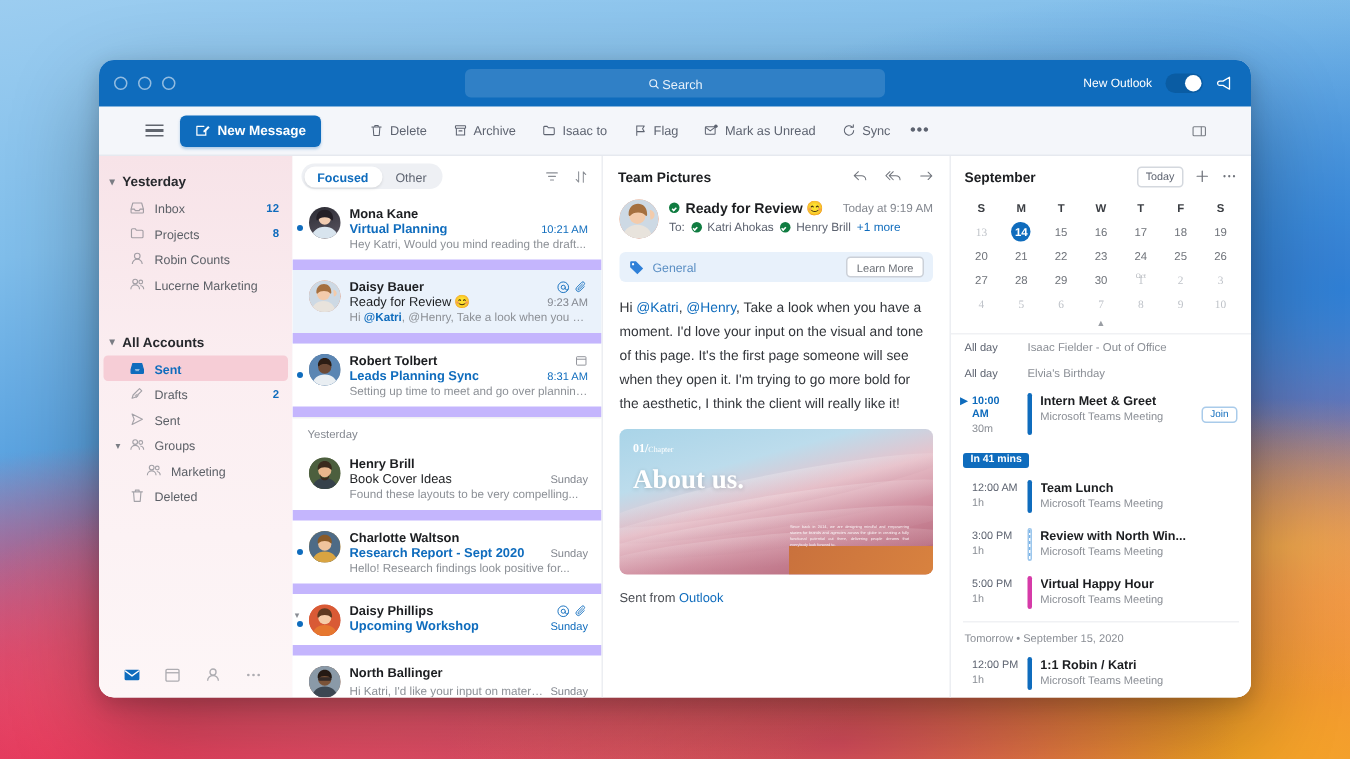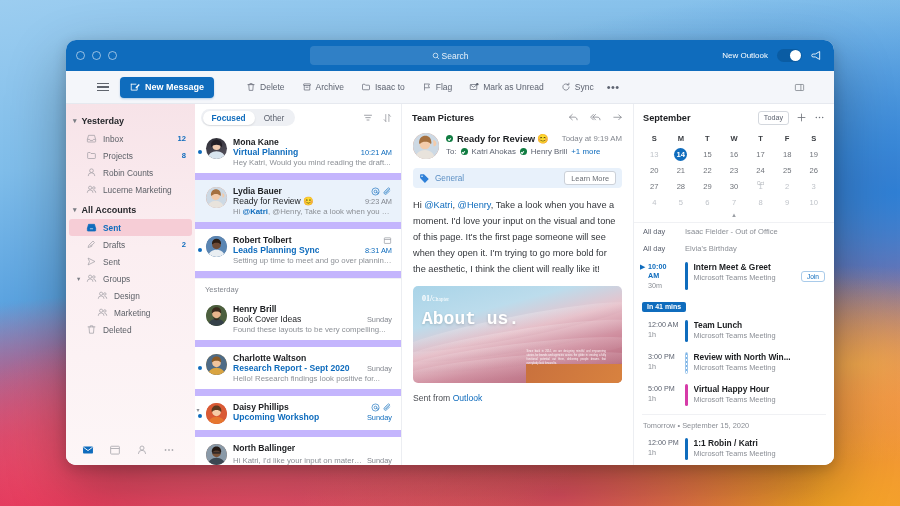--- a/index.html
+++ b/index.html
@@ -239,21 +239,21 @@
     position: absolute; right: 0; bottom: 0; width: 46%; height: 20%;
     background: linear-gradient(120deg,#c9713d,#d8823f);
   }
   .hero-ch {
     position: absolute; left: 9px; top: 8px; color: #fff;
     font-family: "Liberation Serif", serif; font-size: 8px; font-weight: bold;
   }
   .hero-ch small { font-size: 5.3px; font-weight: normal; }
   .hero-title {
     position: absolute; left: 9px; top: 23px; color: #fff;
-    font-family: Liberation Mono, monospace; font-size: 18px; font-weight: bold;
+    font-family: Liberation Serif, serif; font-size: 18px; font-weight: bold;
     text-shadow: 0 1px 3px rgba(0,0,0,.18);
   }
   .hero-caption {
     position: absolute; right: 16px; bottom: 17px; width: 38%;
     font-size: 2.6px; color: rgba(255,255,255,.92); line-height: 4px; text-align: justify;
   }
   .sentfrom { margin-top: 10px; font-size: 8.6px; color: #4a4d53; }
   .sentfrom a { color: #0f6cbd; text-decoration: none; }
 
   
@@ -276,21 +276,21 @@
     padding: 3px 7px 0 7px; row-gap: 2px;
   }
   .cal-dow {
     text-align: center; font-size: 7.6px; font-weight: bold; color: #3b3e43;
     padding-bottom: 3px;
   }
   .cal-cell {
     text-align: center; font-size: 7.6px; color: #6f737a;
     height: 14px; line-height: 14px; cursor: pointer; position: relative;
   }
-  .cal-cell.dim { color: #bfc3c9; }
+  .cal-cell.dim { color: #bfc3c9; font-family: Liberation Serif, serif; }
   .cal-cell.today {
     color: #fff;
   }
   .cal-cell.today span {
     display: inline-block; width: 13px; height: 13px; line-height: 13px;
     border-radius: 50%; background: #0f6cbd; font-weight: bold;
   }
   .cal-cell .mlabel {
     position: absolute; top: -3px; left: 50%; transform: translateX(-50%);
     font-size: 4.6px; color: #a9adb3;
@@ -469,21 +469,21 @@
 
       <div class="sb-item">
         <svg class="ico" viewBox="0 0 16 16">
           <circle cx="6" cy="5.4" r="2.3" fill="none" stroke="#6e727a" stroke-width="1.1"></circle>
           <circle cx="11.4" cy="5.8" r="1.8" fill="none" stroke="#6e727a" stroke-width="1.1"></circle>
           <path d="M1.8 12.8a4.2 4.2 0 0 1 8.4 0M11 9.2a3.4 3.4 0 0 1 3.2 3.6" fill="none" stroke="#6e727a" stroke-width="1.1"></path>
         </svg>
         <span>Lucerne Marketing</span>
       </div>
 
-      <div class="sb-group" style="margin-top:1px">
+      <div class="sb-group" style="margin-top:19px">
         <span class="chev">▾</span>
         <span>All Accounts</span>
       </div>
 
       <div class="sb-item active">
         <svg class="ico" viewBox="0 0 16 16">
           <path d="M2 9.3L3.7 3.4h8.6L14 9.3v3a.8.8 0 0 1-.8.8H2.8a.8.8 0 0 1-.8-.8z" fill="#0f6cbd" stroke="#0f6cbd" stroke-width="1.1" stroke-linejoin="round"></path>
           <path d="M2 9.3h3.2l.9 1.5h3.8l.9-1.5H14" fill="#fff" stroke="#0f6cbd" stroke-width="1.1" stroke-linejoin="round"></path>
         </svg>
         <span>Sent</span>
@@ -508,28 +508,20 @@
       <div class="sb-item">
         <span class="sb-sub-chev">▾</span>
         <svg class="ico" viewBox="0 0 16 16">
           <circle cx="6" cy="5.4" r="2.3" fill="none" stroke="#6e727a" stroke-width="1.1"></circle>
           <circle cx="11.4" cy="5.8" r="1.8" fill="none" stroke="#6e727a" stroke-width="1.1"></circle>
           <path d="M1.8 12.8a4.2 4.2 0 0 1 8.4 0M11 9.2a3.4 3.4 0 0 1 3.2 3.6" fill="none" stroke="#6e727a" stroke-width="1.1"></path>
         </svg>
         <span>Groups</span>
       </div>
 
-      <div class="sb-item indent2">
-        <svg class="ico" viewBox="0 0 16 16">
-          <circle cx="6" cy="5.4" r="2.3" fill="none" stroke="#6e727a" stroke-width="1.1"></circle>
-          <circle cx="11.4" cy="5.8" r="1.8" fill="none" stroke="#6e727a" stroke-width="1.1"></circle>
-          <path d="M1.8 12.8a4.2 4.2 0 0 1 8.4 0M11 9.2a3.4 3.4 0 0 1 3.2 3.6" fill="none" stroke="#6e727a" stroke-width="1.1"></path>
-        </svg>
-        <span>Design</span>
-      </div>
 
       <div class="sb-item indent2">
         <svg class="ico" viewBox="0 0 16 16">
           <circle cx="6" cy="5.4" r="2.3" fill="none" stroke="#6e727a" stroke-width="1.1"></circle>
           <circle cx="11.4" cy="5.8" r="1.8" fill="none" stroke="#6e727a" stroke-width="1.1"></circle>
           <path d="M1.8 12.8a4.2 4.2 0 0 1 8.4 0M11 9.2a3.4 3.4 0 0 1 3.2 3.6" fill="none" stroke="#6e727a" stroke-width="1.1"></path>
         </svg>
         <span>Marketing</span>
       </div>
 
@@ -605,21 +597,21 @@
             <svg viewBox="0 0 24 24" width="21" height="21">
                 <rect width="24" height="24" fill="#cdd9e4"></rect>
                 <circle cx="11" cy="10" r="5" fill="#f3cbab"></circle>
                 <path d="M2 24c0-5 4-8.4 9-8.4s9 3.4 9 8.4z" fill="#e8e3dc"></path>
                 <path d="M5.6 9c0-4 2.6-6.4 5.8-6.4S17 5 17 9c0 1-.4 1.4-1 .8C15 8.6 13.6 8 11.4 8S7.8 8.6 6.8 9.8c-.6.6-1.2.2-1.2-.8z" fill="#a5703f"></path>
                 <path d="M18.5 7c1.6 0 2.6 1.4 2.6 2.8s-1 2.4-2.2 2.4" fill="#f3cbab"></path>
               </svg>
           </div>
           <div class="mbody">
             <div class="mtop">
-              <span class="mname">Lydia Bauer</span>
+              <span class="mname">Daisy Bauer</span>
               <span class="mflags">
                 <svg width="9" height="9" viewBox="0 0 16 16">
                   <circle cx="8" cy="8" r="6.3" fill="none" stroke="#0f6cbd" stroke-width="1.1"></circle>
                   <circle cx="8" cy="8" r="2.4" fill="none" stroke="#0f6cbd" stroke-width="1.1"></circle>
                   <path d="M10.4 8v1.9a1.9 1.9 0 0 0 3.6 0" fill="none" stroke="#0f6cbd" stroke-width="1.1"></path>
                 </svg>
                 <svg width="9" height="9" viewBox="0 0 16 16">
                   <path d="M11.6 7.2l-5 5a2.8 2.8 0 0 1-4-4l6-6a1.9 1.9 0 0 1 2.7 2.7l-5.8 5.8a.9.9 0 0 1-1.3-1.3l5.2-5.2" fill="none" stroke="#0f6cbd" stroke-width="1.05" stroke-linecap="round"></path>
                 </svg>
               </span>

